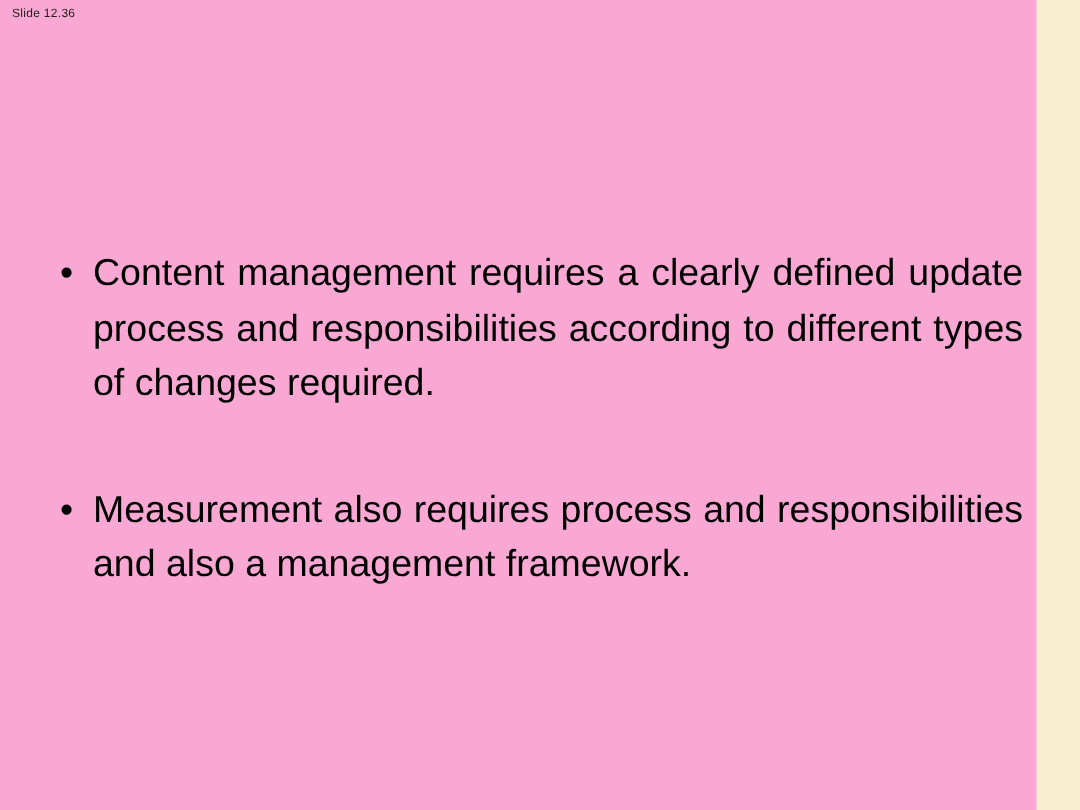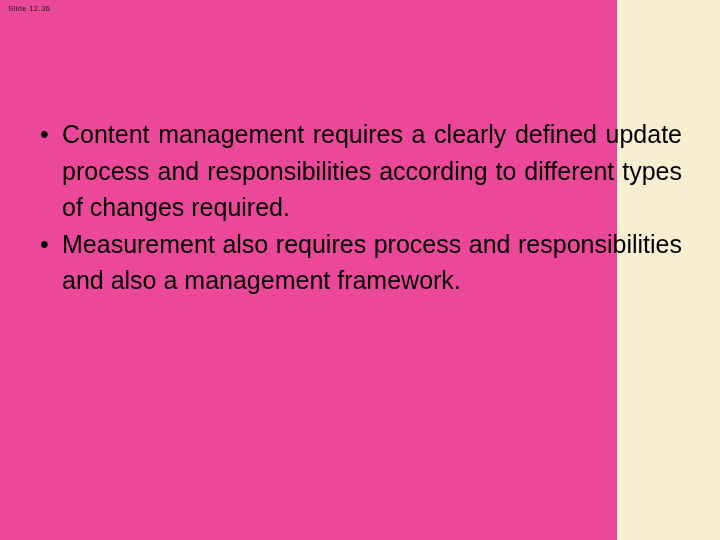--- a/index.html
+++ b/index.html
@@ -8,23 +8,23 @@
   }
   body {
     width: 720px;
     height: 540px;
     background: #f8efd2;
     font-family: "Liberation Sans", sans-serif;
     overflow: hidden;
   }
   .slide {
     position: relative;
-    width: 617px;
+    width: 691px;
     height: 540px;
-    background: #ec4899;
+    background: #f9a8d4;
     box-sizing: border-box;
   }
   .slide-header {
     position: absolute;
     left: 8px;
     top: 4px;
     font-size: 8px;
     line-height: 10px;
     color: #24201a;
     letter-spacing: 0.2px;
@@ -60,20 +60,21 @@
     width: 18px;
     font-size: 25px;
     line-height: 36.5px;
     color: #000000;
     text-align: left;
   }
   .bullet-text {
     display: block;
     text-align: justify;
     text-align-last: left;
+    margin-top: 48px;
   }
 </style>
 </head>
 <body>
 
 <div class="slide">
 
   <div class="slide-header">Slide 12.36</div>
 
   <div class="body-block">

